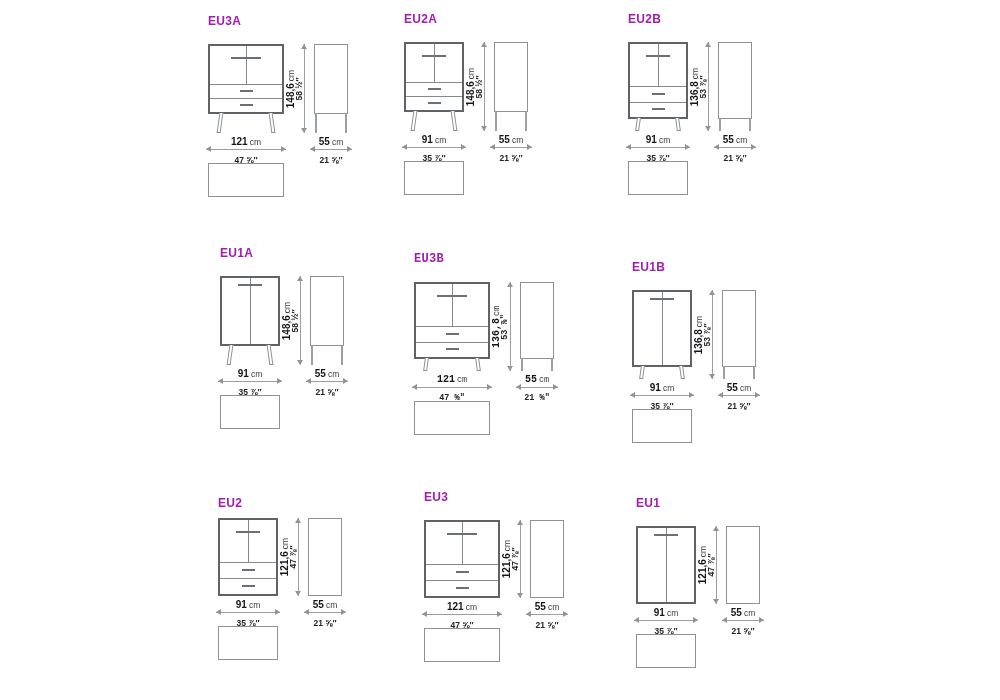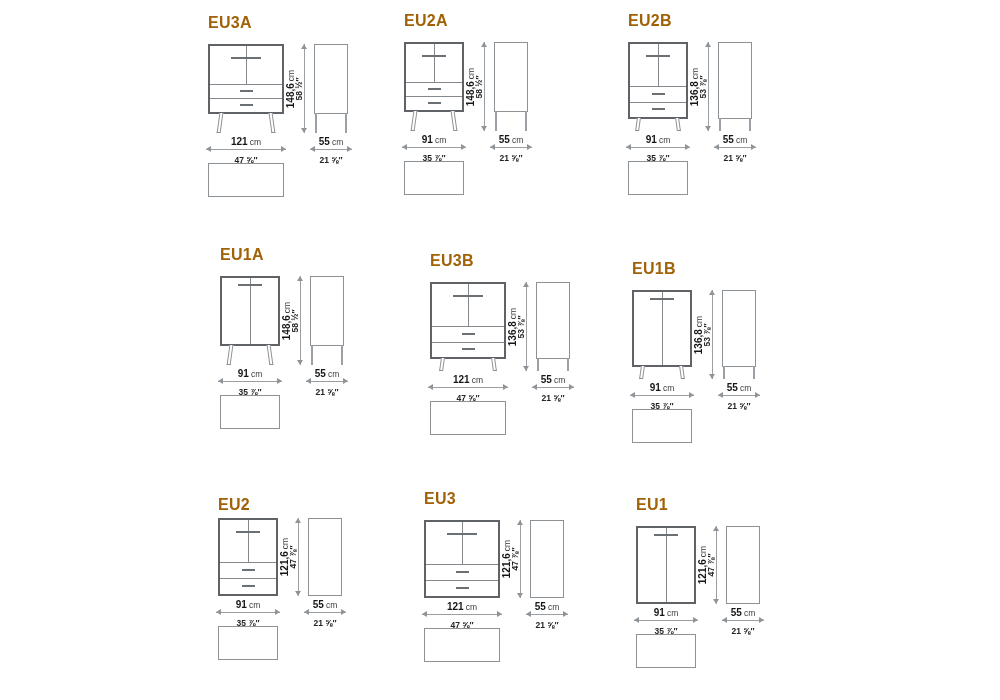--- a/index.html
+++ b/index.html
@@ -1,21 +1,21 @@
 <!DOCTYPE html>
 <html><head>
 <meta charset="utf-8">
 <style>
   html,body{margin:0;padding:0;background:#ffffff;}
   #sheet{
     position:relative;width:1000px;height:700px;background:#ffffff;overflow:hidden;
     font-family:"Liberation Sans","DejaVu Sans",sans-serif;
   }
   .panel{position:absolute;}
-  .title{position:absolute;font-size:16px;font-weight:bold;color:#a16207;letter-spacing:.3px;white-space:nowrap;}
+  .title{position:absolute;font-size:12px;font-weight:bold;color:#a21caf;letter-spacing:.3px;white-space:nowrap;}
   .front{position:absolute;border:2px solid #5f6367;background:#fff;box-sizing:border-box;}
   .side,.top{position:absolute;border:1px solid #8d9296;background:#fff;box-sizing:border-box;}
   .iline{position:absolute;background:#85898d;}
   .handle{position:absolute;background:#6b7075;}
   .fleg{position:absolute;width:4px;background:#fff;border:1px solid #8d9296;border-top:none;box-sizing:border-box;}
   .sleg{position:absolute;width:2px;background:#9aa0a5;}
   .dline{position:absolute;background:#9b9fa3;}
   .arr{position:absolute;width:0;height:0;}
   .hlabel{position:absolute;text-align:center;white-space:nowrap;line-height:12px;}
   .vlabel{position:absolute;white-space:nowrap;line-height:10px;transform:translate(-50%,-50%) rotate(-90deg);}
@@ -144,21 +144,21 @@
       <div class="arr" style="left: 63px; top: 132px; border-top: 3px solid transparent; border-bottom: 3px solid transparent; border-left: 5px solid rgb(143, 148, 153);"></div>
       <div class="hlabel" style="left: -14px; top: 120px; width: 100px;"><span class="num">91</span><span class="unit">cm</span></div>
       <div class="hlabel" style="left: -14px; top: 138px; width: 100px;"><span class="inch">35 ⅞″</span></div>
       <div class="dline" style="left: 92px; top: 135px; width: 42px; height: 1px;"></div>
       <div class="arr" style="left: 92px; top: 132px; border-top: 3px solid transparent; border-bottom: 3px solid transparent; border-right: 5px solid rgb(143, 148, 153);"></div>
       <div class="arr" style="left: 129px; top: 132px; border-top: 3px solid transparent; border-bottom: 3px solid transparent; border-left: 5px solid rgb(143, 148, 153);"></div>
       <div class="hlabel" style="left: 63px; top: 120px; width: 100px;"><span class="num">55</span><span class="unit">cm</span></div>
       <div class="hlabel" style="left: 63px; top: 138px; width: 100px;"><span class="inch">21 ⅝″</span></div>
       <div class="top" style="left: 6px; top: 149px; width: 60px; height: 34px;"></div>
     </div>
-    <div class="panel" style="left: 424px; top: 252px; width: 200px; height: 210px;">
+    <div class="panel" style="left: 408px; top: 252px; width: 200px; height: 210px; font-family: Liberation Mono, monospace;">
       <div class="title" style="left: 6px; top: 0px;">EU3B</div>
       <div class="front" style="left: 6px; top: 30px; width: 76px; height: 77px;">
         <div class="iline" style="left: 36px; top: 0px; width: 1px; height: 42px;"></div>
         <div class="handle" style="left: 21px; top: 11px; width: 30px; height: 2px;"></div>
         <div class="iline" style="left: 0px; top: 42px; width: 72px; height: 1px;"></div>
         <div class="iline" style="left: 0px; top: 57.5px; width: 72px; height: 1px;"></div>
         <div class="handle" style="left: 29.5px; top: 48.75px; width: 13px; height: 2px;"></div>
         <div class="handle" style="left: 29.5px; top: 64.25px; width: 13px; height: 2px;"></div>
       </div>
       <div class="fleg" style="left: 16px; top: 106px; height: 13px; transform: skewX(-8deg);"></div>

